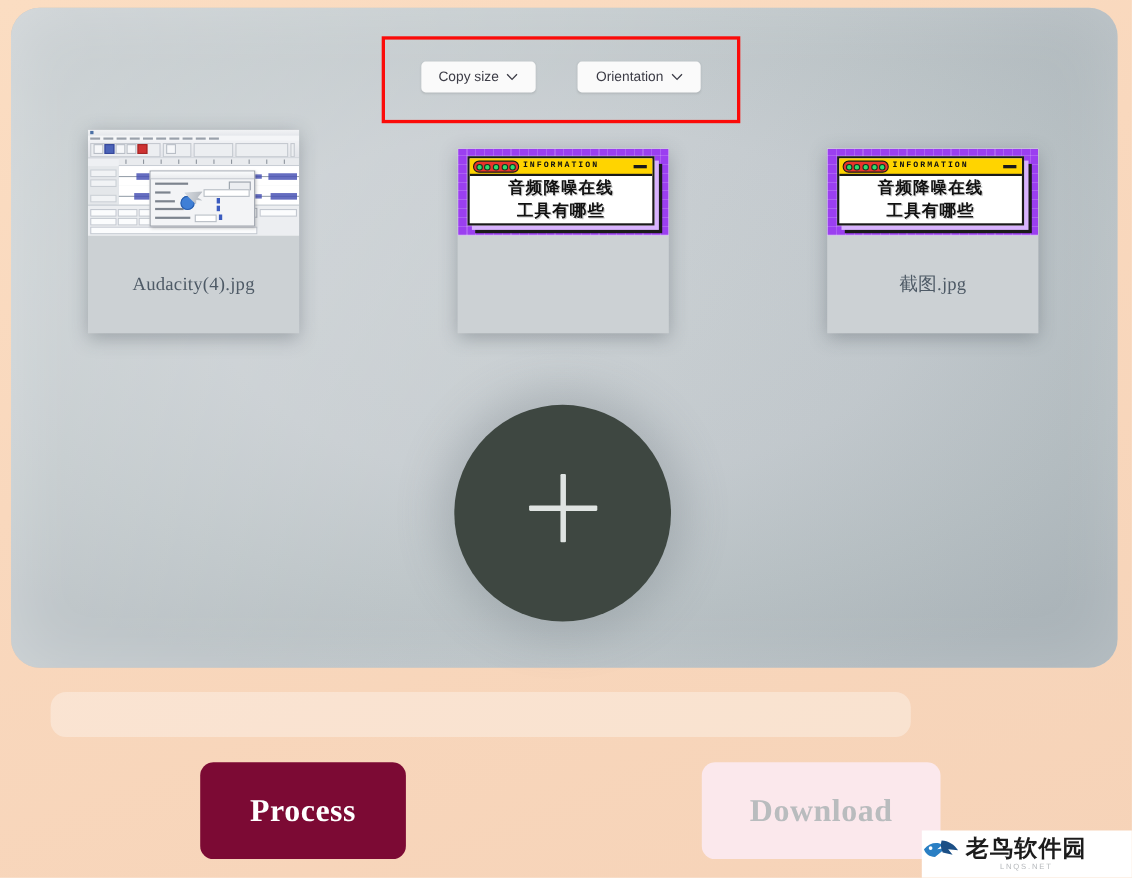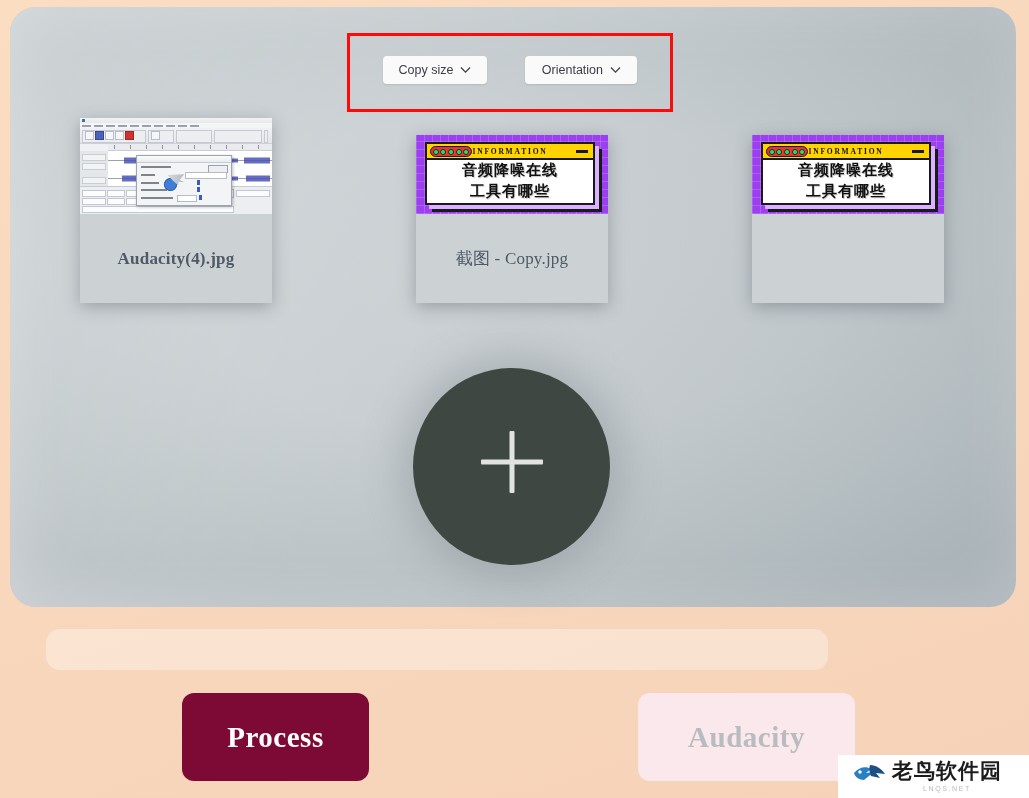--- a/index.html
+++ b/index.html
@@ -110,21 +110,21 @@
     display: flex;
     align-items: center;
     justify-content: center;
     font-family: "Liberation Serif", serif;
     font-size: 17px;
     color: #4e5a66;
     letter-spacing: .2px;
   }
   #card-0 { left: 80px;  top: 0px;   height: 185px; }
   #card-0 .preview { height: 96px; }
-  #card-0 .caption { height: 89px; font-weight: bold; }
+  #card-0 .caption { height: 89px; }
   #card-1 { left: 416px; top: 17px;  height: 168px; }
   #card-2 { left: 752px; top: 17px;  height: 168px; }
   #card-1 .preview, #card-2 .preview { height: 79px; }
   #card-1 .caption, #card-2 .caption { height: 89px; }
 
   
   .aud {
     position:absolute; inset:0;
     background:#eef0f3;
     font-size:2px;
@@ -177,21 +177,21 @@
     position:absolute; left:9px; top:7px; right:13px; bottom:9px;
     background:#ffffff; border:2px solid #1a1a1a;
     box-shadow: 4px 4px 0 #d9b3ff, 7px 7px 0 #1a1a1a;
   }
   .info .tbar{
     position:absolute; left:0; right:0; top:0; height:14px;
     background:#ffd400; border-bottom:2px solid #1a1a1a;
     display:flex; align-items:center; justify-content:center;
   }
   .info .tbar .ttl{
-    font-family:Liberation Serif, serif;
+    font-family:Liberation Mono, monospace;
     font-size:7.5px; font-weight:bold; letter-spacing:1.8px; color:#111;
   }
   .info .pill{
     position:absolute; left:3px; top:2px; width:40px; height:9px;
     background:#e8342c; border:1.5px solid #1a1a1a; border-radius:6px;
     display:flex; align-items:center; justify-content:space-evenly;
   }
   .info .pill i{ width:4px;height:4px;border-radius:50%; background:#2fdc6e; border:1px solid #12361f;}
   .info .dash{ position:absolute; right:5px; top:6px; width:12px;height:3px;background:#1a1a1a;}
   .info .body{ position:absolute; left:0; right:0; top:14px; bottom:0;
@@ -297,21 +297,20 @@
   .watermark {
     position: absolute;
     left: 838px;
     top: 755px;
     width: 191px;
     height: 43px;
     background: #ffffff;
     display: flex;
     align-items: center;
     gap: 6px;
-    padding-left: 14px;
     box-sizing: border-box;
     z-index: 9;
   }
   .watermark .wm-text {
     display:flex; flex-direction:column; line-height:1;
   }
   .watermark .wm-main {
     font-family:"DejaVu Sans", sans-serif;
     font-weight:bold; font-size:21px; color:#1c1c1c; letter-spacing:1px;
   }
@@ -461,21 +460,20 @@
               </div>
             <div class="dash"></div>
           </div>
           <div class="body">
             <div class="line">音频降噪在线</div>
             <div class="line">工具有哪些</div>
           </div>
         </div>
       </div>
     </div>
-    <div class="caption">截图 - Copy.jpg</div>
   </div>
 
   <div class="doc-card" id="card-2">
     <div class="preview">
       <div class="info">
         <div class="win">
           <div class="tbar">
             <span class="ttl">INFORMATION</span>
             <div class="pill">
                 <i></i>
@@ -486,32 +484,33 @@
               </div>
             <div class="dash"></div>
           </div>
           <div class="body">
             <div class="line">音频降噪在线</div>
             <div class="line">工具有哪些</div>
           </div>
         </div>
       </div>
     </div>
+    <div class="caption">截图.jpg</div>
   </div>
 
 </div>
 
 <div class="add-doc">
   <div class="plus"></div>
 </div>
 
 <div class="lower-bar"></div>
 
 <button class="btn-process">Process</button>
-<button class="btn-download">Audacity</button>
+<button class="btn-download">Download</button>
 
 <div class="watermark">
   <span>
     <svg width="34" height="26" viewBox="0 0 34 26">
       <path d="M2 11 C7 5, 14 4, 19 7 L14 11 L22 10 L12 18 C7 18, 3 15, 2 11 Z" fill="#2a7fc4"></path>
       <path d="M18 3 C24 3, 30 7, 33 12 L24 11 L28 16 L19 14 C17 10, 17 6, 18 3 Z" fill="#1b4f86"></path>
       <circle cx="8" cy="10" r="1.7" fill="#ffffff"></circle>
     </svg>
   </span>
   <span class="wm-text">

